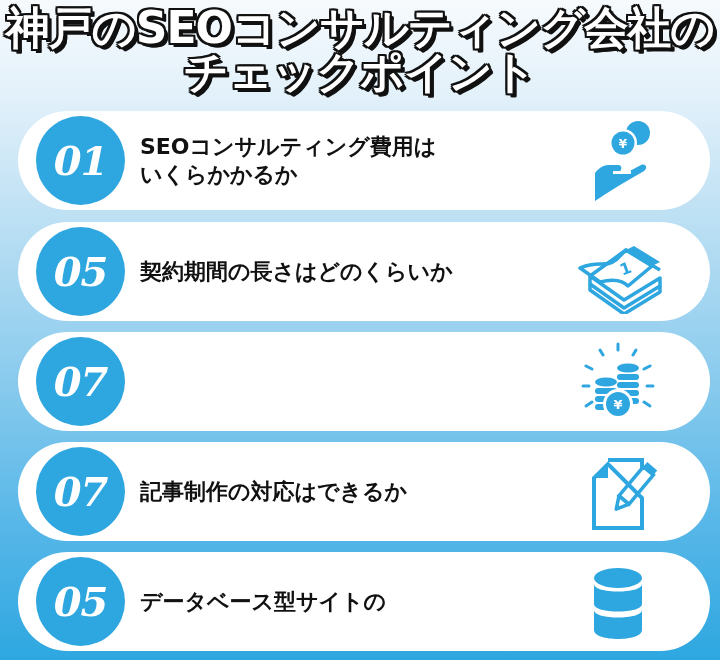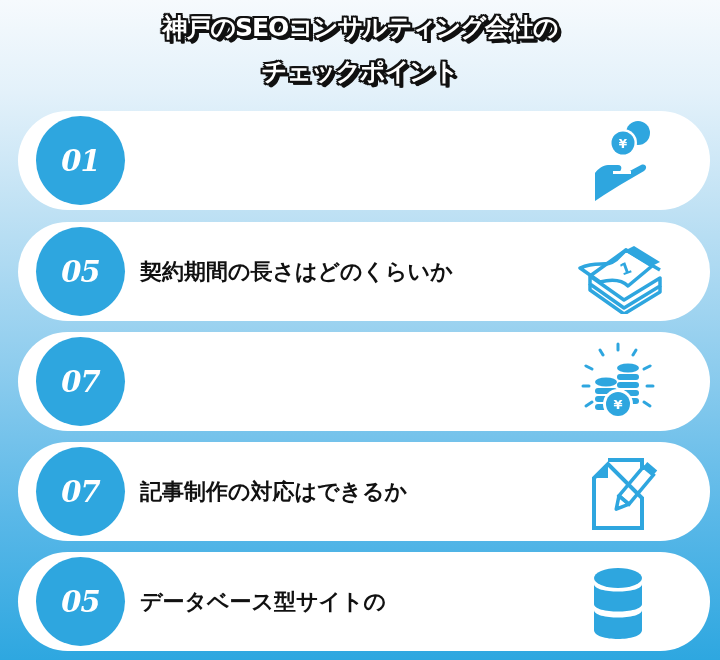--- a/index.html
+++ b/index.html
@@ -3,40 +3,40 @@
 <meta charset="utf-8">
 <style>
   html, body { margin:0; padding:0; }
   body {
     width:720px; height:660px; overflow:hidden; position:relative;
     background: linear-gradient(180deg, #f6fafd 0%, #e3f1fa 14%, #bfe1f4 32%, #8fcdee 55%, #5ab8e8 78%, #2ea7e0 100%);
     font-family: "DejaVu Sans", "Liberation Sans", sans-serif;
   }
   .title {
     position:absolute; left:0; top:6px; width:720px; text-align:center;
-    font-weight:bold; font-size:25px; line-height:44px; color:#fff;
+    font-weight:bold; font-size:44px; line-height:44px; color:#fff;
     letter-spacing:-1px;
     text-shadow:
       -2px -2px 0 #111, 2px -2px 0 #111, -2px 2px 0 #111, 2px 2px 0 #111,
       0 -2px 0 #111, 0 2px 0 #111, -2px 0 0 #111, 2px 0 0 #111,
       4px 4px 0 #111, 3px 4px 0 #111, 4px 3px 0 #111;
   }
   .title span { display:block; }
   .band {
     position:absolute; left:18px; width:692px; height:99px;
     background:#fff; border-radius:50px;
   }
   .num-circle {
     position:absolute; left:18px; top:5px; width:89px; height:89px;
     border-radius:50%; background:#2ea6df;
     display:flex; align-items:center; justify-content:center;
   }
   .num-circle span {
     color:#fff; font-family:"DejaVu Serif","Liberation Serif",serif;
-    font-style:italic; font-weight:bold; font-size:29px; letter-spacing:-1px;
+    font-style:italic; font-weight:bold; font-size:40px; letter-spacing:-1px;
   }
   .label {
     position:absolute; left:122px; top:0; height:99px; width:420px;
     display:flex; flex-direction:column; justify-content:center;
     font-weight:bold; font-size:22px; line-height:28px; color:#111;
   }
   .icon {
     position:absolute; left:550px; top:8px; width:100px; height:84px;
   }
   .icon svg { width:100%; height:100%; }
@@ -45,20 +45,24 @@
 <body>
 
 <div class="title">
   <span>神戸のSEOコンサルティング会社の</span>
   <span>チェックポイント</span>
 </div>
 
 <div class="band" style="top:111px;">
   <div class="num-circle">
     <span>01</span>
+  </div>
+  <div class="label">
+    <span>SEOコンサルティング費用は</span>
+    <span>いくらかかるか</span>
   </div>
   <div class="icon">
     <svg viewBox="0 0 100 84">
       <circle cx="70" cy="14" r="12" fill="#2ea6df"></circle>
       <circle cx="55" cy="24" r="14" fill="#fff"></circle>
       <circle cx="55" cy="24" r="11.5" fill="#2ea6df"></circle>
       <text x="55" y="29" font-size="12" font-weight="bold" fill="#fff" text-anchor="middle" font-family="DejaVu Sans, sans-serif">¥</text>
       <path d="M27 62 L27 82 L36 76 L52 66 L76 52 C80 49 78 44 73 46 L58 54 L50 54 C54 52 55 46 50 46 L40 46 C35 46 30 50 27 54 Z" fill="#2ea6df"></path>
       <rect x="45" y="52" width="18" height="3" fill="#fff"></rect>
     </svg>

